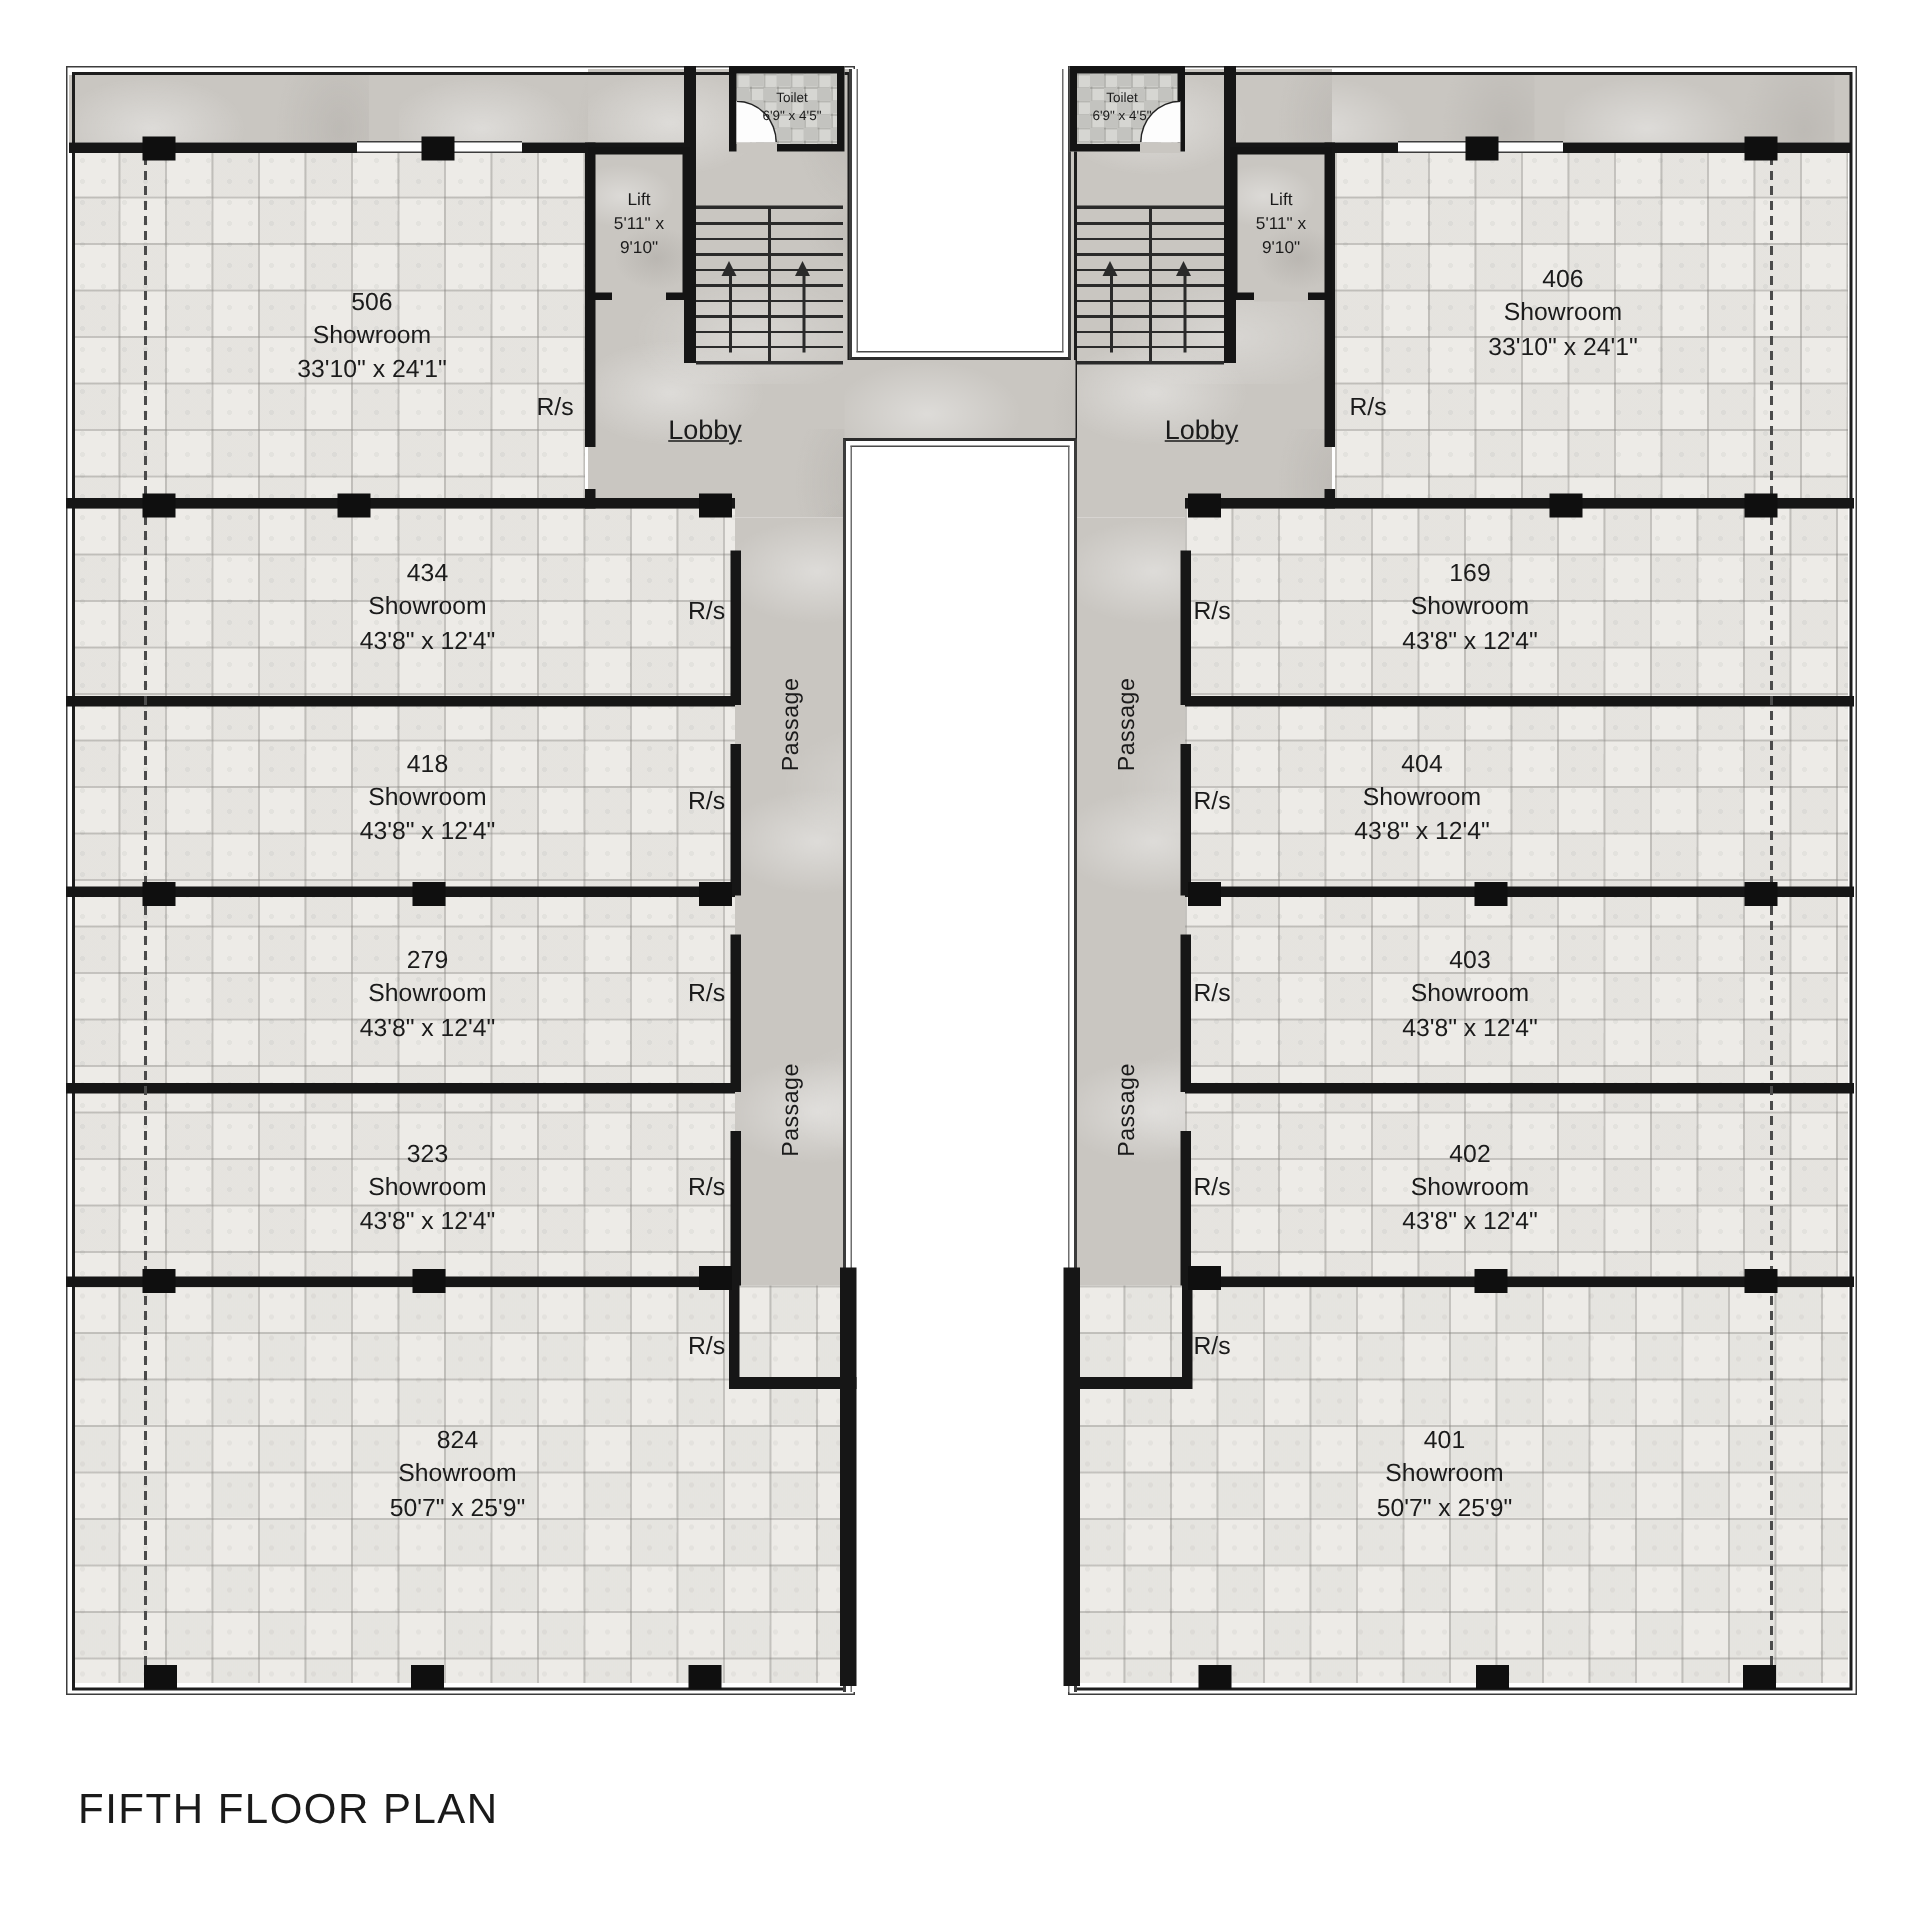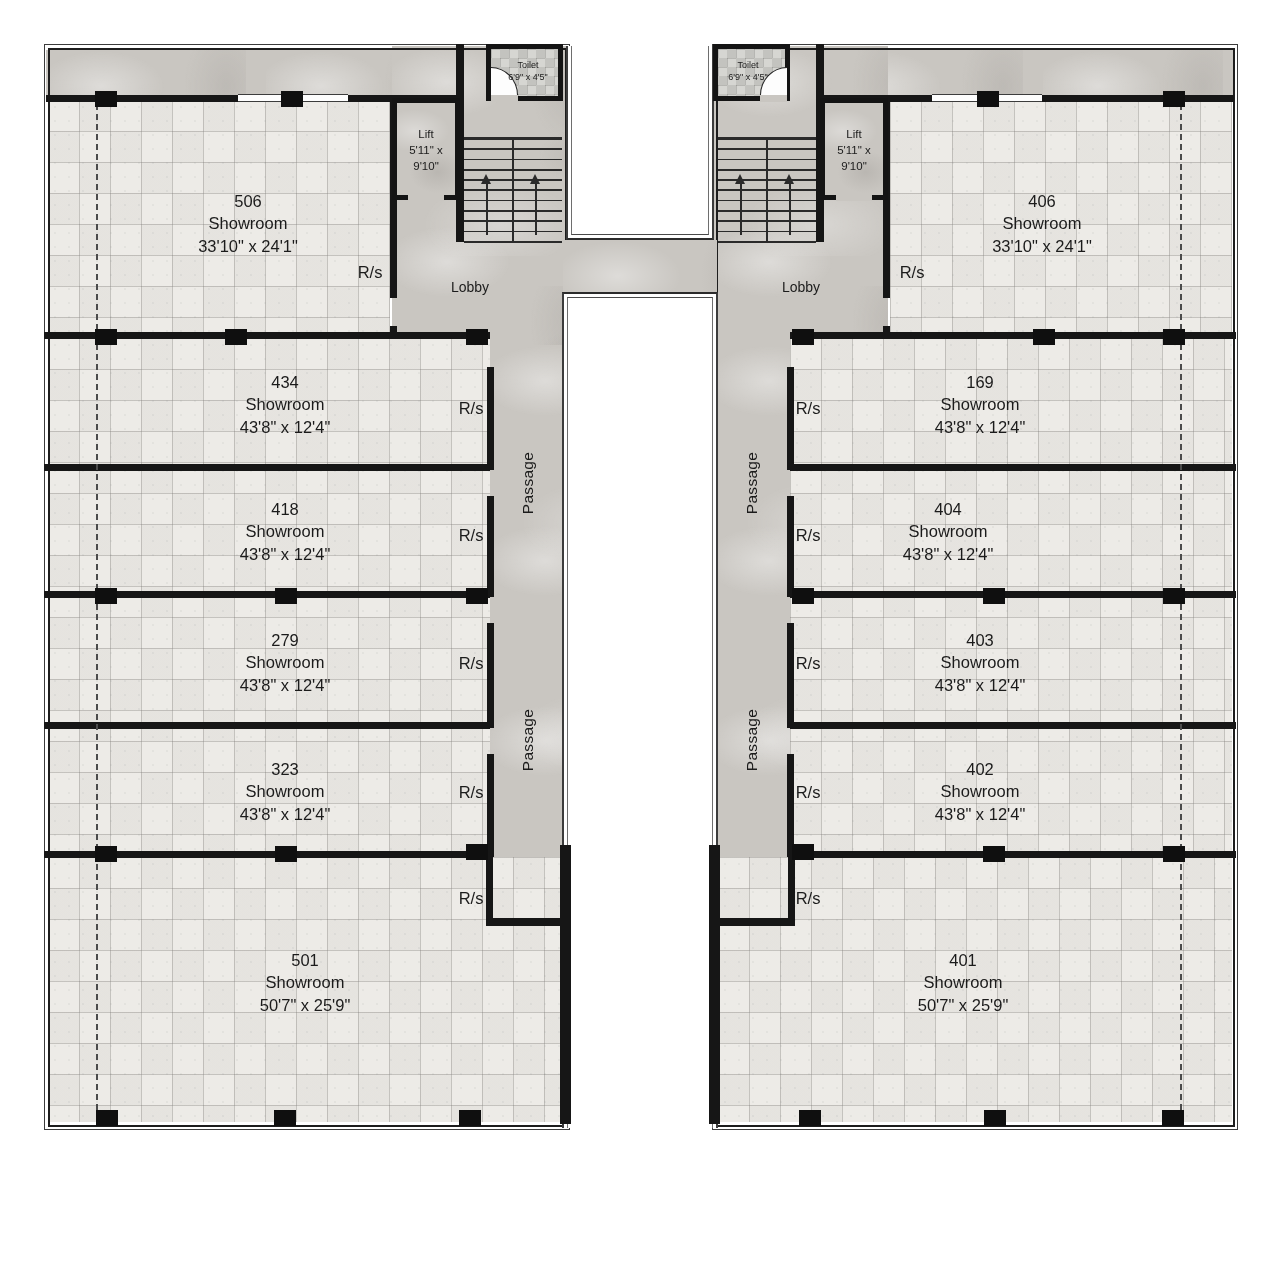--- a/index.html
+++ b/index.html
@@ -37,21 +37,21 @@
   .lift{position:absolute;border:5px solid #141414;box-sizing:border-box;z-index:5;background-color:#c9c6c1;background-image:radial-gradient(ellipse 50px 30px at 30% 30%, rgba(255,255,255,.35), transparent 70%),radial-gradient(ellipse 40px 30px at 70% 75%, rgba(118,113,108,.18), transparent 70%);}
   .toilet{position:absolute;border:5px solid #141414;box-sizing:border-box;z-index:5;background-color:#d6d6d2;
     background-image:conic-gradient(#c3c3bf 25%, transparent 0 50%, #c3c3bf 0 75%, transparent 0),
     linear-gradient(rgba(110,110,105,.3) 1px, transparent 1px),linear-gradient(90deg, rgba(110,110,105,.3) 1px, transparent 1px);
     background-size:18px 18px,9px 9px,9px 9px;}
   .door-arc{position:absolute;background:#fdfdfd;z-index:6;}
   .doorgap{position:absolute;z-index:6;background:#c9c6c1;}
   .lbl{position:absolute;transform:translate(-50%,-50%);text-align:center;color:#1b1b1b;z-index:8;white-space:nowrap;}
   .room-lbl{font-size:16.5px;line-height:1.36;}
   .rs-lbl{font-size:16.5px;}
-  .lobby-lbl{font-size:14px;}
+  .lobby-lbl{font-size:18px;text-decoration:underline;}
   .passage-lbl{font-size:15.5px;transform:translate(-50%,-50%) rotate(-90deg);letter-spacing:.3px;}
   .lift-lbl{font-size:11.5px;line-height:1.4;width:62px;white-space:normal;}
   .toilet-lbl{font-size:9px;line-height:1.35;width:66px;white-space:normal;}
   .title{position:absolute;font-size:28px;color:#1a1a1a;letter-spacing:1px;z-index:8;}
 </style>
 </head>
 <body>
 
 <div id="plan">
 
@@ -188,26 +188,26 @@
     <div>279</div>
     <div>Showroom</div>
     <div>43'8" x 12'4"</div>
   </div>
   <div class="lbl room-lbl" style="left:285px;top:792px">
     <div>323</div>
     <div>Showroom</div>
     <div>43'8" x 12'4"</div>
   </div>
   <div class="lbl room-lbl" style="left:305px;top:983px">
-    <div>501</div>
+    <div>824</div>
     <div>Showroom</div>
     <div>50'7" x 25'9"</div>
   </div>
 
-  <div class="lbl room-lbl" style="left:1042px;top:224px">
+  <div class="lbl room-lbl" style="left:1042px;top:209px">
     <div>406</div>
     <div>Showroom</div>
     <div>33'10" x 24'1"</div>
   </div>
   <div class="lbl room-lbl" style="left:980px;top:405px">
     <div>169</div>
     <div>Showroom</div>
     <div>43'8" x 12'4"</div>
   </div>
   <div class="lbl room-lbl" style="left:948px;top:532px">
@@ -260,14 +260,15 @@
   </div>
   <div class="lbl toilet-lbl" style="left:528px;top:71px">
     <div>Toilet</div>
     <div>6'9" x 4'5"</div>
   </div>
   <div class="lbl toilet-lbl" style="left:748px;top:71px">
     <div>Toilet</div>
     <div>6'9" x 4'5"</div>
   </div>
 
+  <div class="title" style="left:52px;top:1190px">FIFTH FLOOR PLAN</div>
 
 </div>
 
 </body></html>

